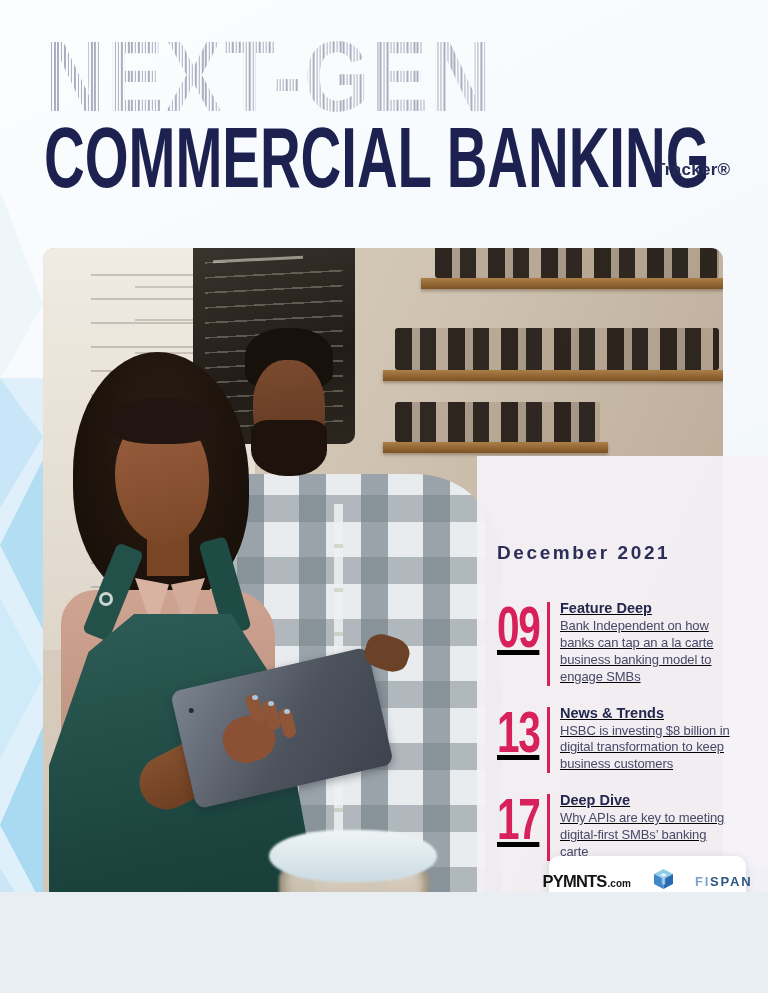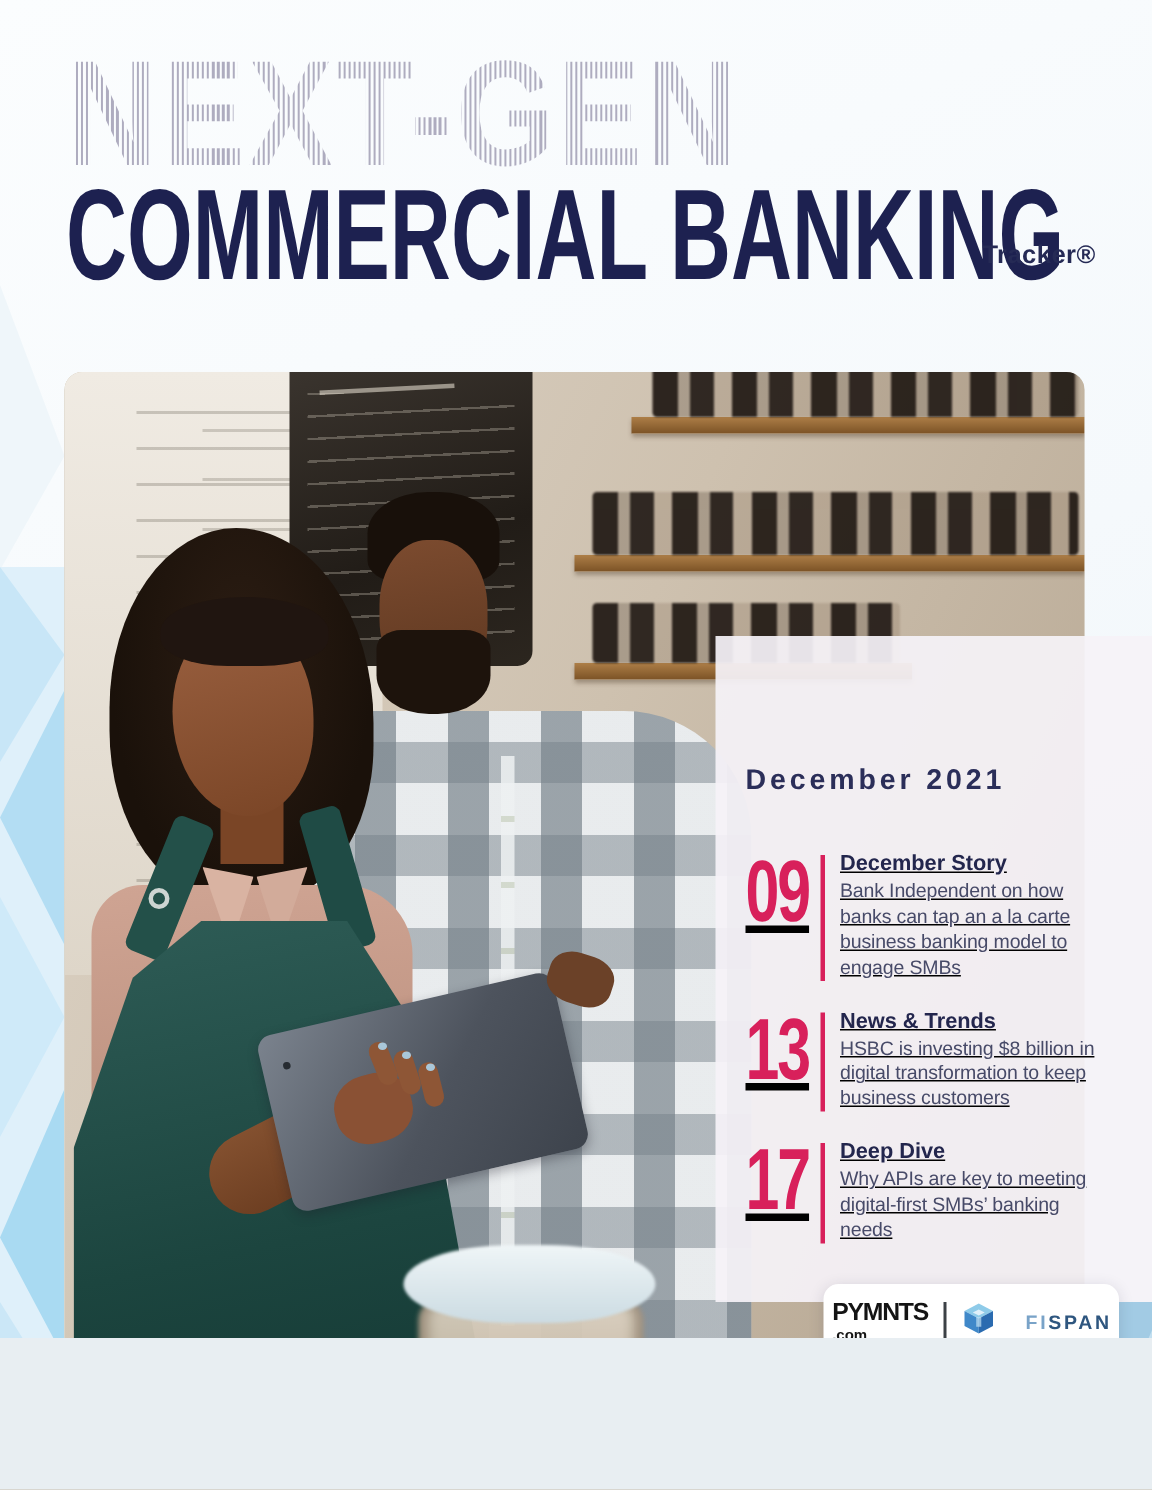--- a/index.html
+++ b/index.html
@@ -129,38 +129,38 @@
   .ph-jar-lid { position:absolute; left:226px; top:582px; width:168px; height:52px;
     background:linear-gradient(#eff5f7,#cbdbe2); border-radius:50%/58%; filter:blur(1.2px); }
   .ph-jar-body { position:absolute; left:236px; top:618px; width:150px; height:127px; filter:blur(1.6px);
     background:linear-gradient(180deg,rgba(219,209,192,.95),rgba(183,162,136,.92));
     border-radius:14px 14px 6px 6px; box-shadow:inset 6px 0 8px rgba(90,70,50,.45), inset -6px 0 8px rgba(90,70,50,.45); }
   .ph-br-jar { position:absolute; left:505px; bottom:0; width:125px; height:100px; background:#423125;
     border-radius:45% 45% 0 0; filter:blur(2px); }
   .ph-br-blue { position:absolute; right:0; bottom:0; width:46px; height:120px; background:#9db6c6; filter:blur(1.5px); }
 
   
-  .toc-panel { position:absolute; left:477px; top:424px; width:291px; height:444px;
+  .toc-panel { position:absolute; left:477px; top:456px; width:291px; height:444px;
     background:rgba(245,242,247,.93); }
   .toc-date { position:absolute; left:20px; top:86px; font-size:19px; font-weight:800;
     letter-spacing:2.6px; color:#2b2e59; }
   .toc-items { position:absolute; left:20px; top:144px; right:14px; display:flex; flex-direction:column; gap:19px;text-decoration:underline; }
   .toc-item { display:flex; align-items:stretch; min-height:62px; }
   .toc-num { width:50px; flex:0 0 50px; font-size:58px; font-weight:800; line-height:54px;
     color:#d8205b; transform:scaleX(.7); transform-origin:left top; letter-spacing:-2px; }
   .toc-div { flex:0 0 3px; width:3px; background:#d8205b; margin:2px 10px 0 0; }
   .toc-text { flex:1; padding-top:0; }
   .toc-title { font-size:14.5px; font-weight:800; color:#23264d; margin-bottom:2px; }
   .toc-desc { font-size:13px; line-height:1.3; color:#474a68; letter-spacing:-.1px; max-width:172px; }
 
   
   .logo-pill { position:absolute; left:549px; top:856px; width:197px; height:50px;
     background:#ffffff; border-radius:10px; box-shadow:0 2px 10px rgba(40,40,70,.15);
     display:flex; align-items:center; justify-content:center; gap:11px; }
-  .pym { display:flex; align-items:baseline;flex-direction:column; }
+  .pym { display:flex; align-items:baseline; }
   .pym-name { font-size:16.5px; font-weight:800; letter-spacing:-.8px; color:#141414; }
   .pym-tld { font-size:10px; font-weight:700; color:#141414; margin-left:1px; }
   .pill-sep { width:2px; height:26px; background:#3c4146; }
   .fispan { display:flex; align-items:center; gap:21px; }
   .fispan-word { font-size:13px; font-weight:700; letter-spacing:1.8px; }
   .fi { color:#79a3c8; } .fspan { color:#2e567f; }
 </style>
 </head>
 <body>
 
@@ -237,40 +237,40 @@
   </div>
 
   <div class="toc-panel">
     <div class="toc-date">December 2021</div>
     <div class="toc-items">
 
       <div class="toc-item">
         <div class="toc-num">09</div>
         <div class="toc-div"></div>
         <div class="toc-text">
-          <div class="toc-title">December Story</div>
+          <div class="toc-title">Feature Deep</div>
           <div class="toc-desc">Bank Independent on how banks can tap an a la carte business banking model to engage SMBs</div>
         </div>
       </div>
 
       <div class="toc-item">
         <div class="toc-num">13</div>
         <div class="toc-div"></div>
         <div class="toc-text">
           <div class="toc-title">News &amp; Trends</div>
           <div class="toc-desc">HSBC is investing $8 billion in digital transformation to keep business customers</div>
         </div>
       </div>
 
       <div class="toc-item">
         <div class="toc-num">17</div>
         <div class="toc-div"></div>
         <div class="toc-text">
           <div class="toc-title">Deep Dive</div>
-          <div class="toc-desc">Why APIs are key to meeting digital-first SMBs’ banking needs</div>
+          <div class="toc-desc">Why APIs are key to meeting digital-first SMBs’ banking carte</div>
         </div>
       </div>
 
     </div>
   </div>
 
   <div class="logo-pill">
     <div class="pym">
       <span class="pym-name">PYMNTS</span>
         <span class="pym-tld">.com</span>

